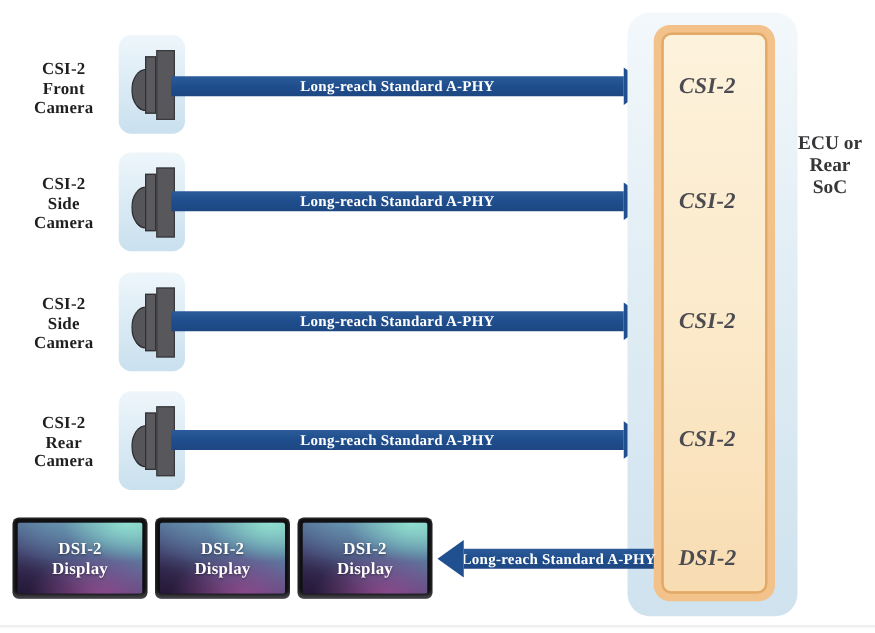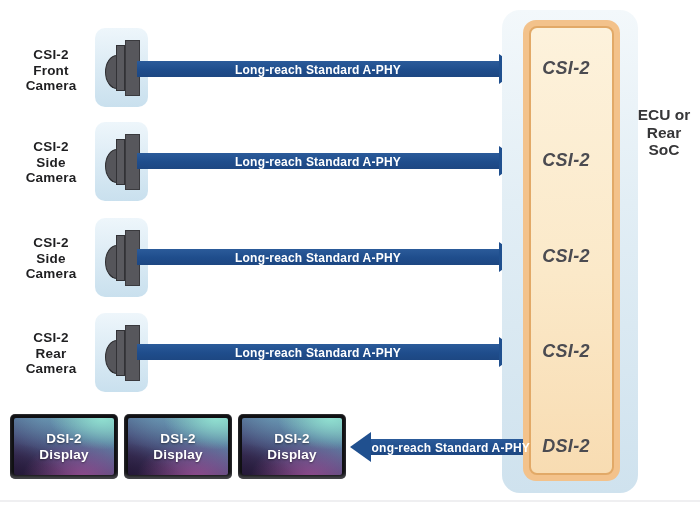--- a/index.html
+++ b/index.html
@@ -1,18 +1,18 @@
 <!DOCTYPE html>
 <html><head>
 <meta charset="utf-8">
 <style>
   html,body{margin:0;padding:0;background:#ffffff;}
   .canvas{
     position:relative;width:700px;height:506px;background:#ffffff;overflow:hidden;
-    font-family:Liberation Sans, sans-serif;
+    font-family:Liberation Serif, serif;
   }
   
   .cam-label{
     position:absolute;left:8px;width:86px;text-align:center;
     font-size:13.5px;line-height:15.5px;font-weight:bold;color:#1f1f21;
     white-space:pre-line;letter-spacing:.2px;
   }
   .cam-box{
     position:absolute;left:95px;width:53px;height:79px;border-radius:10px;
     background:linear-gradient(180deg,#eef6fb 0%,#ddecf5 45%,#c9e0ee 100%);

